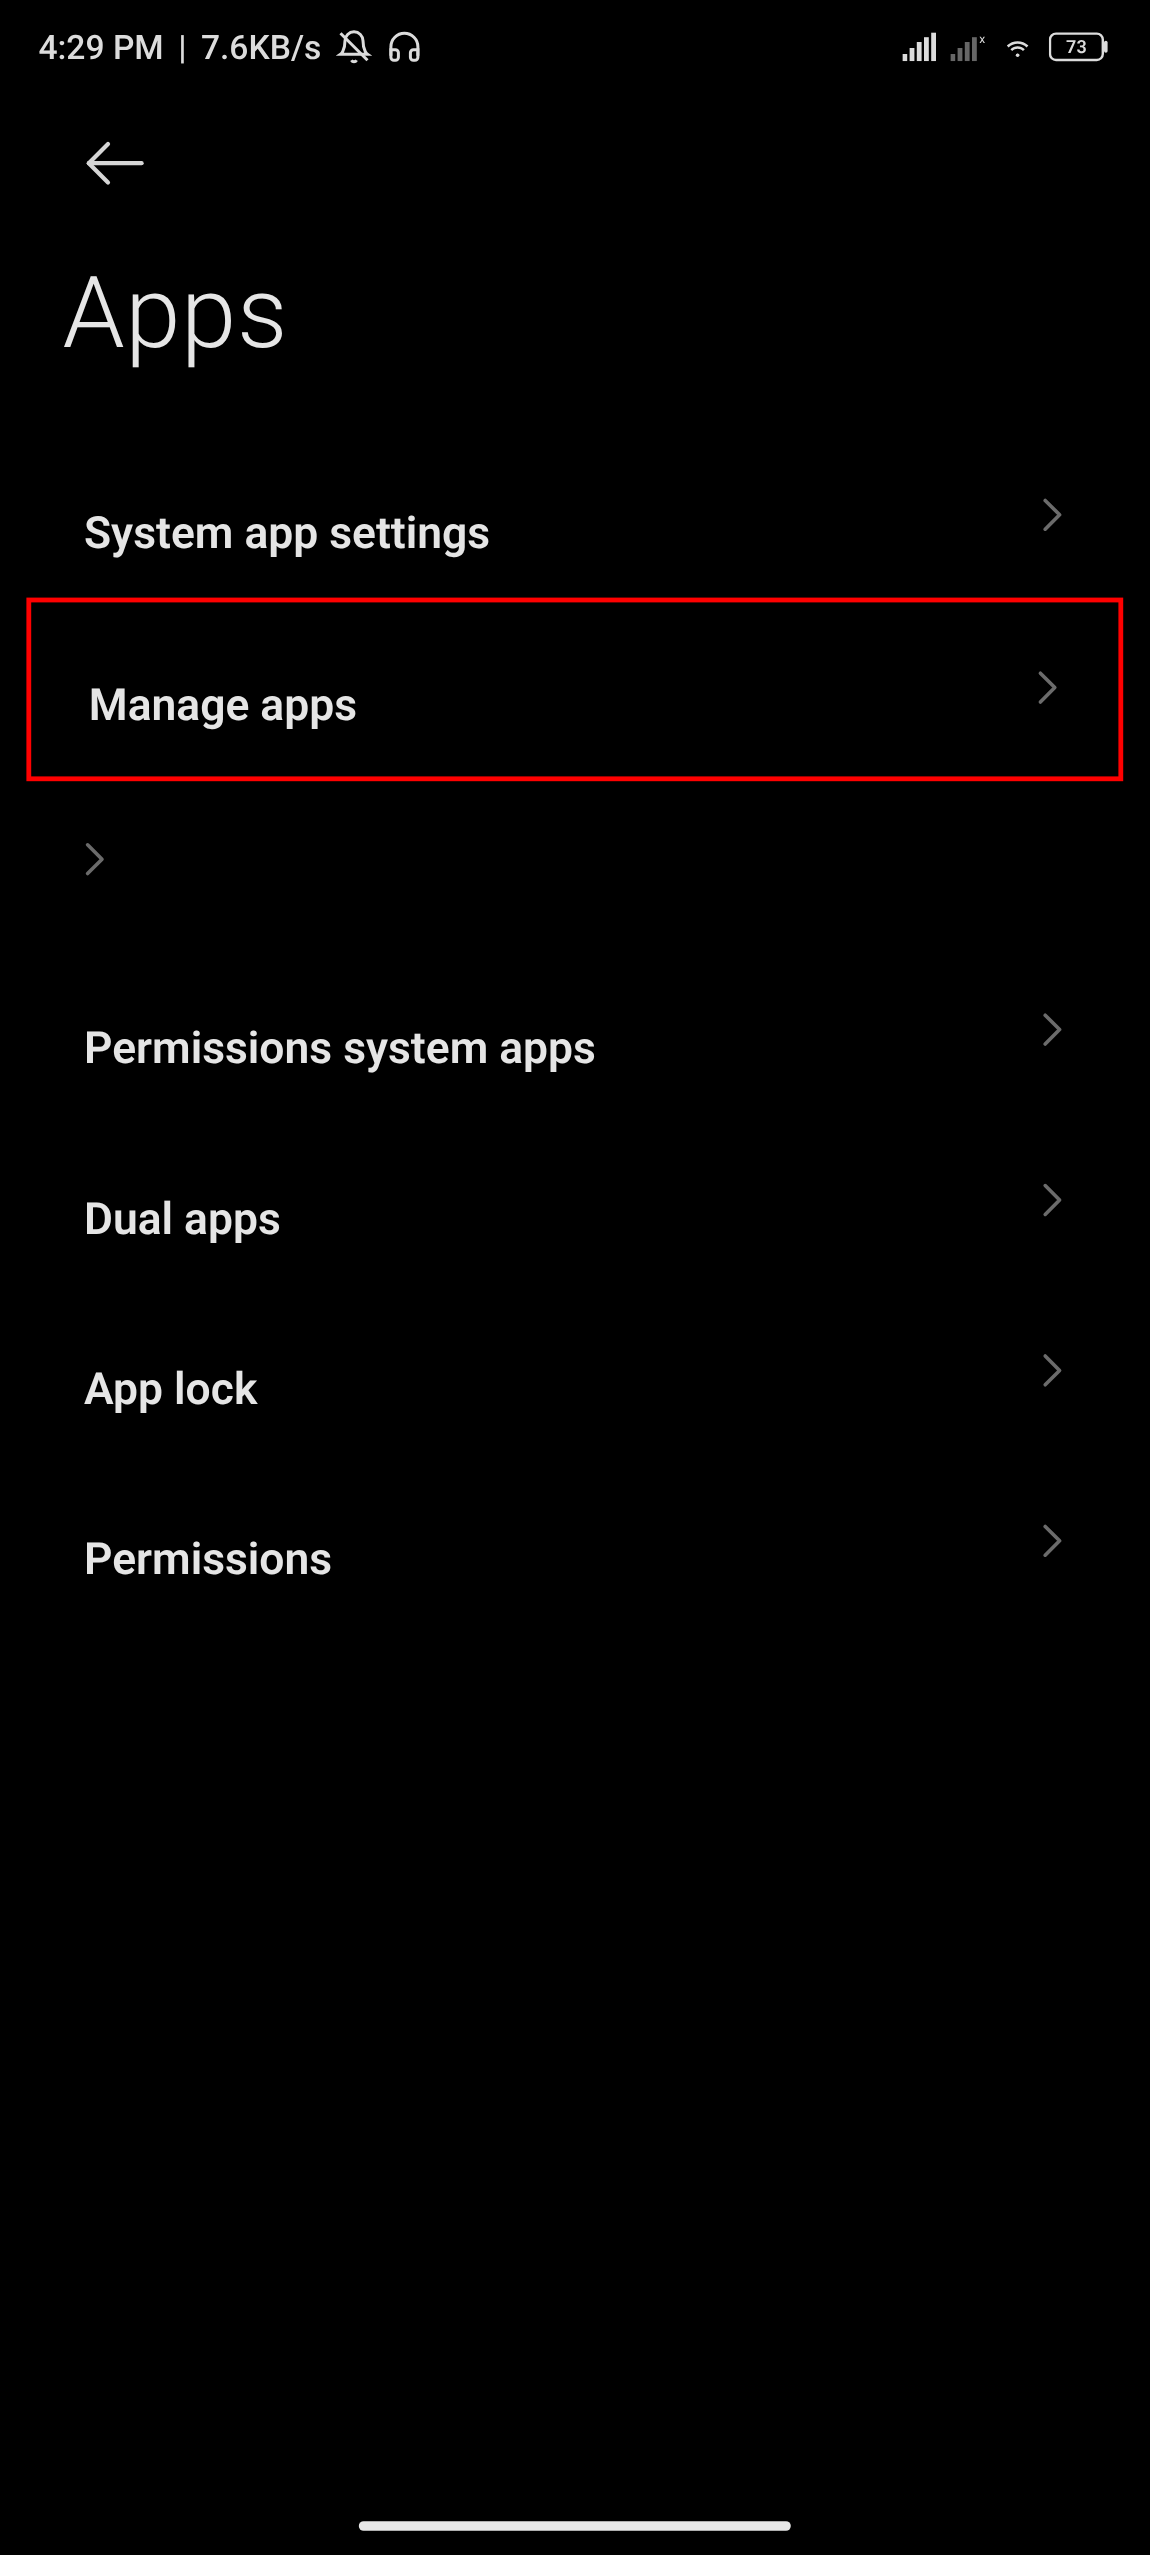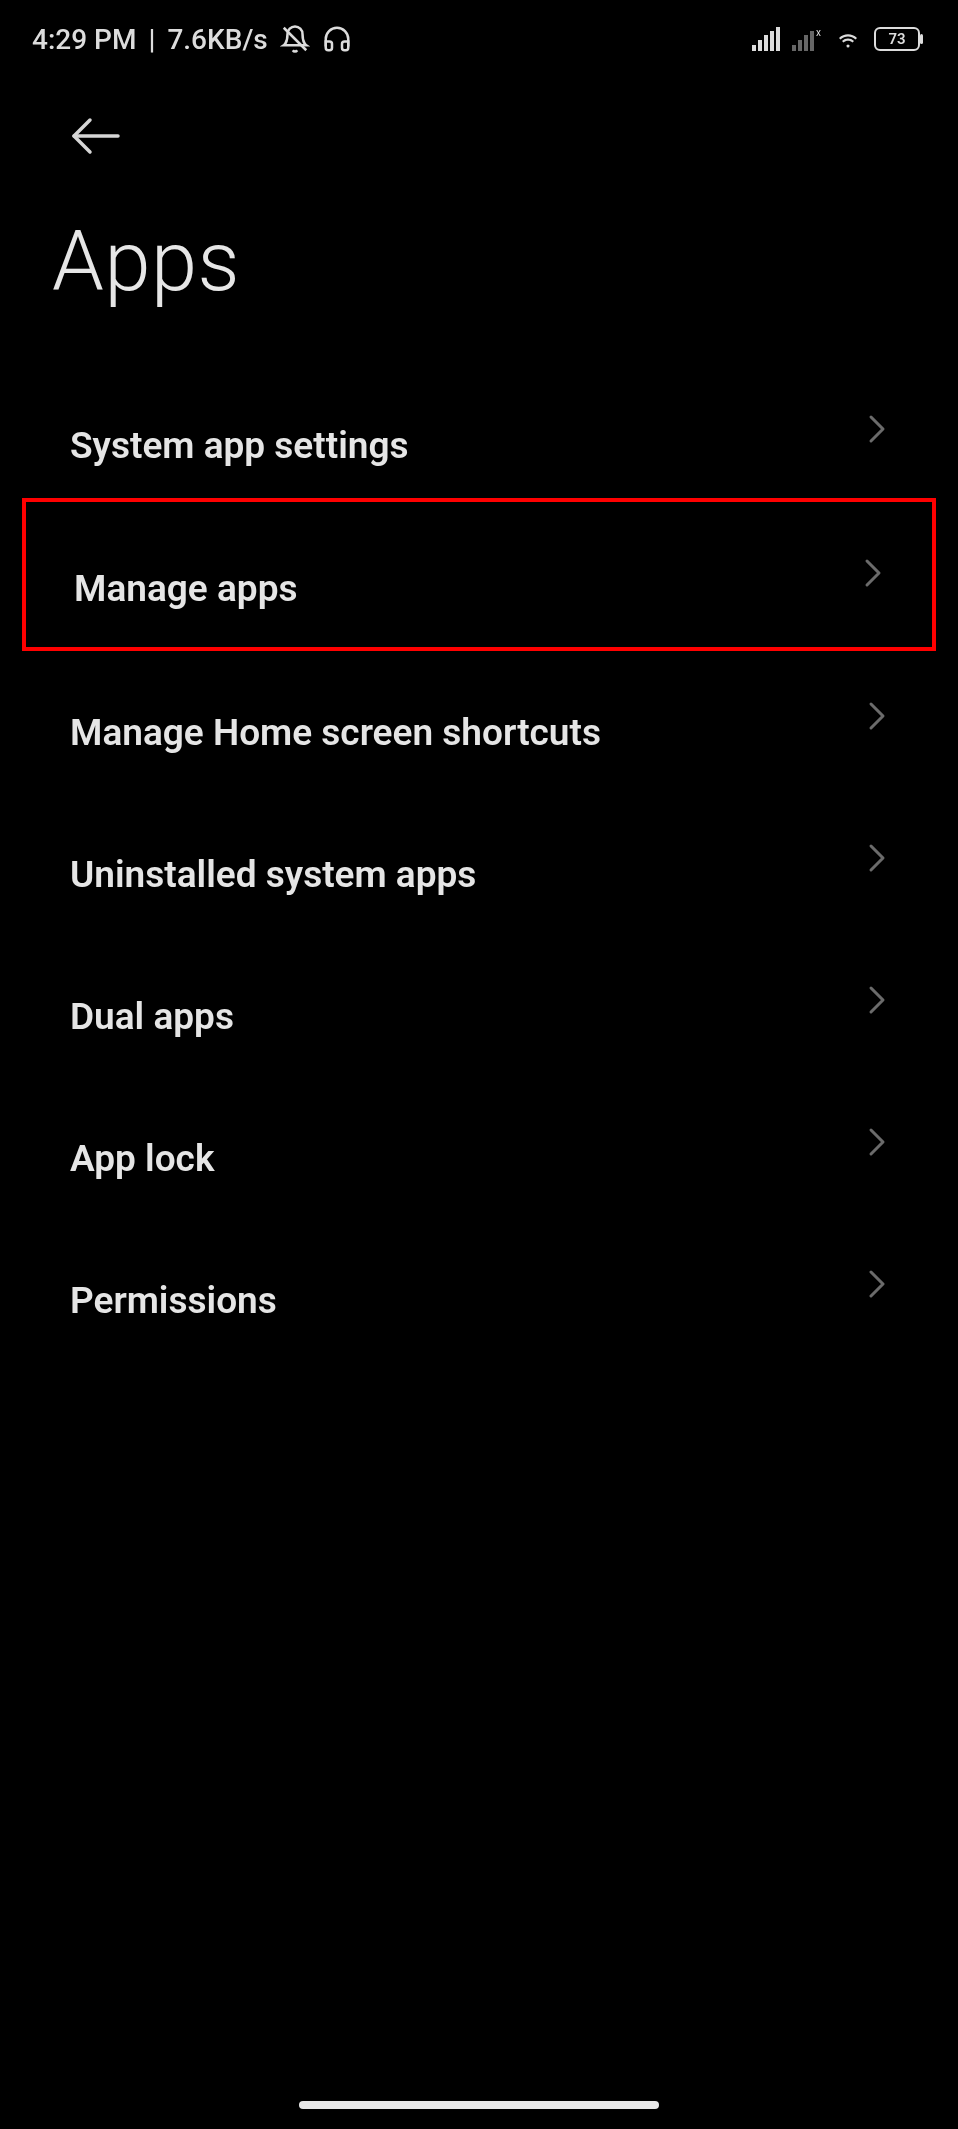--- a/index.html
+++ b/index.html
@@ -180,30 +180,29 @@
   <div class="list-item highlighted">
     <span class="list-label">Manage apps</span>
     <span class="chevron">
       <svg width="18" height="30" viewBox="0 0 18 30">
           <polyline points="3,3 15,15 3,27" fill="none" stroke="#6b6b6b" stroke-width="3" stroke-linecap="round" stroke-linejoin="round"></polyline>
         </svg>
     </span>
   </div>
 
   <div class="list-item">
-    <span class="list-label">Manage Home screen shortcuts</span>
-    <span class="chevron">
-      <svg width="18" height="30" viewBox="0 0 18 30">
-          <polyline points="3,3 15,15 3,27" fill="none" stroke="#6b6b6b" stroke-width="3" stroke-linecap="round" stroke-linejoin="round"></polyline>
-        </svg>
-    </span>
-  </div>
-
-  <div class="list-item">
-    <span class="list-label">Uninstalled system apps</span>
+    <span class="chevron">
+      <svg width="18" height="30" viewBox="0 0 18 30">
+          <polyline points="3,3 15,15 3,27" fill="none" stroke="#6b6b6b" stroke-width="3" stroke-linecap="round" stroke-linejoin="round"></polyline>
+        </svg>
+    </span>
+  </div>
+
+  <div class="list-item">
+    <span class="list-label">Permissions system apps</span>
     <span class="chevron">
       <svg width="18" height="30" viewBox="0 0 18 30">
           <polyline points="3,3 15,15 3,27" fill="none" stroke="#6b6b6b" stroke-width="3" stroke-linecap="round" stroke-linejoin="round"></polyline>
         </svg>
     </span>
   </div>
 
   <div class="list-item">
     <span class="list-label">Dual apps</span>
     <span class="chevron">

